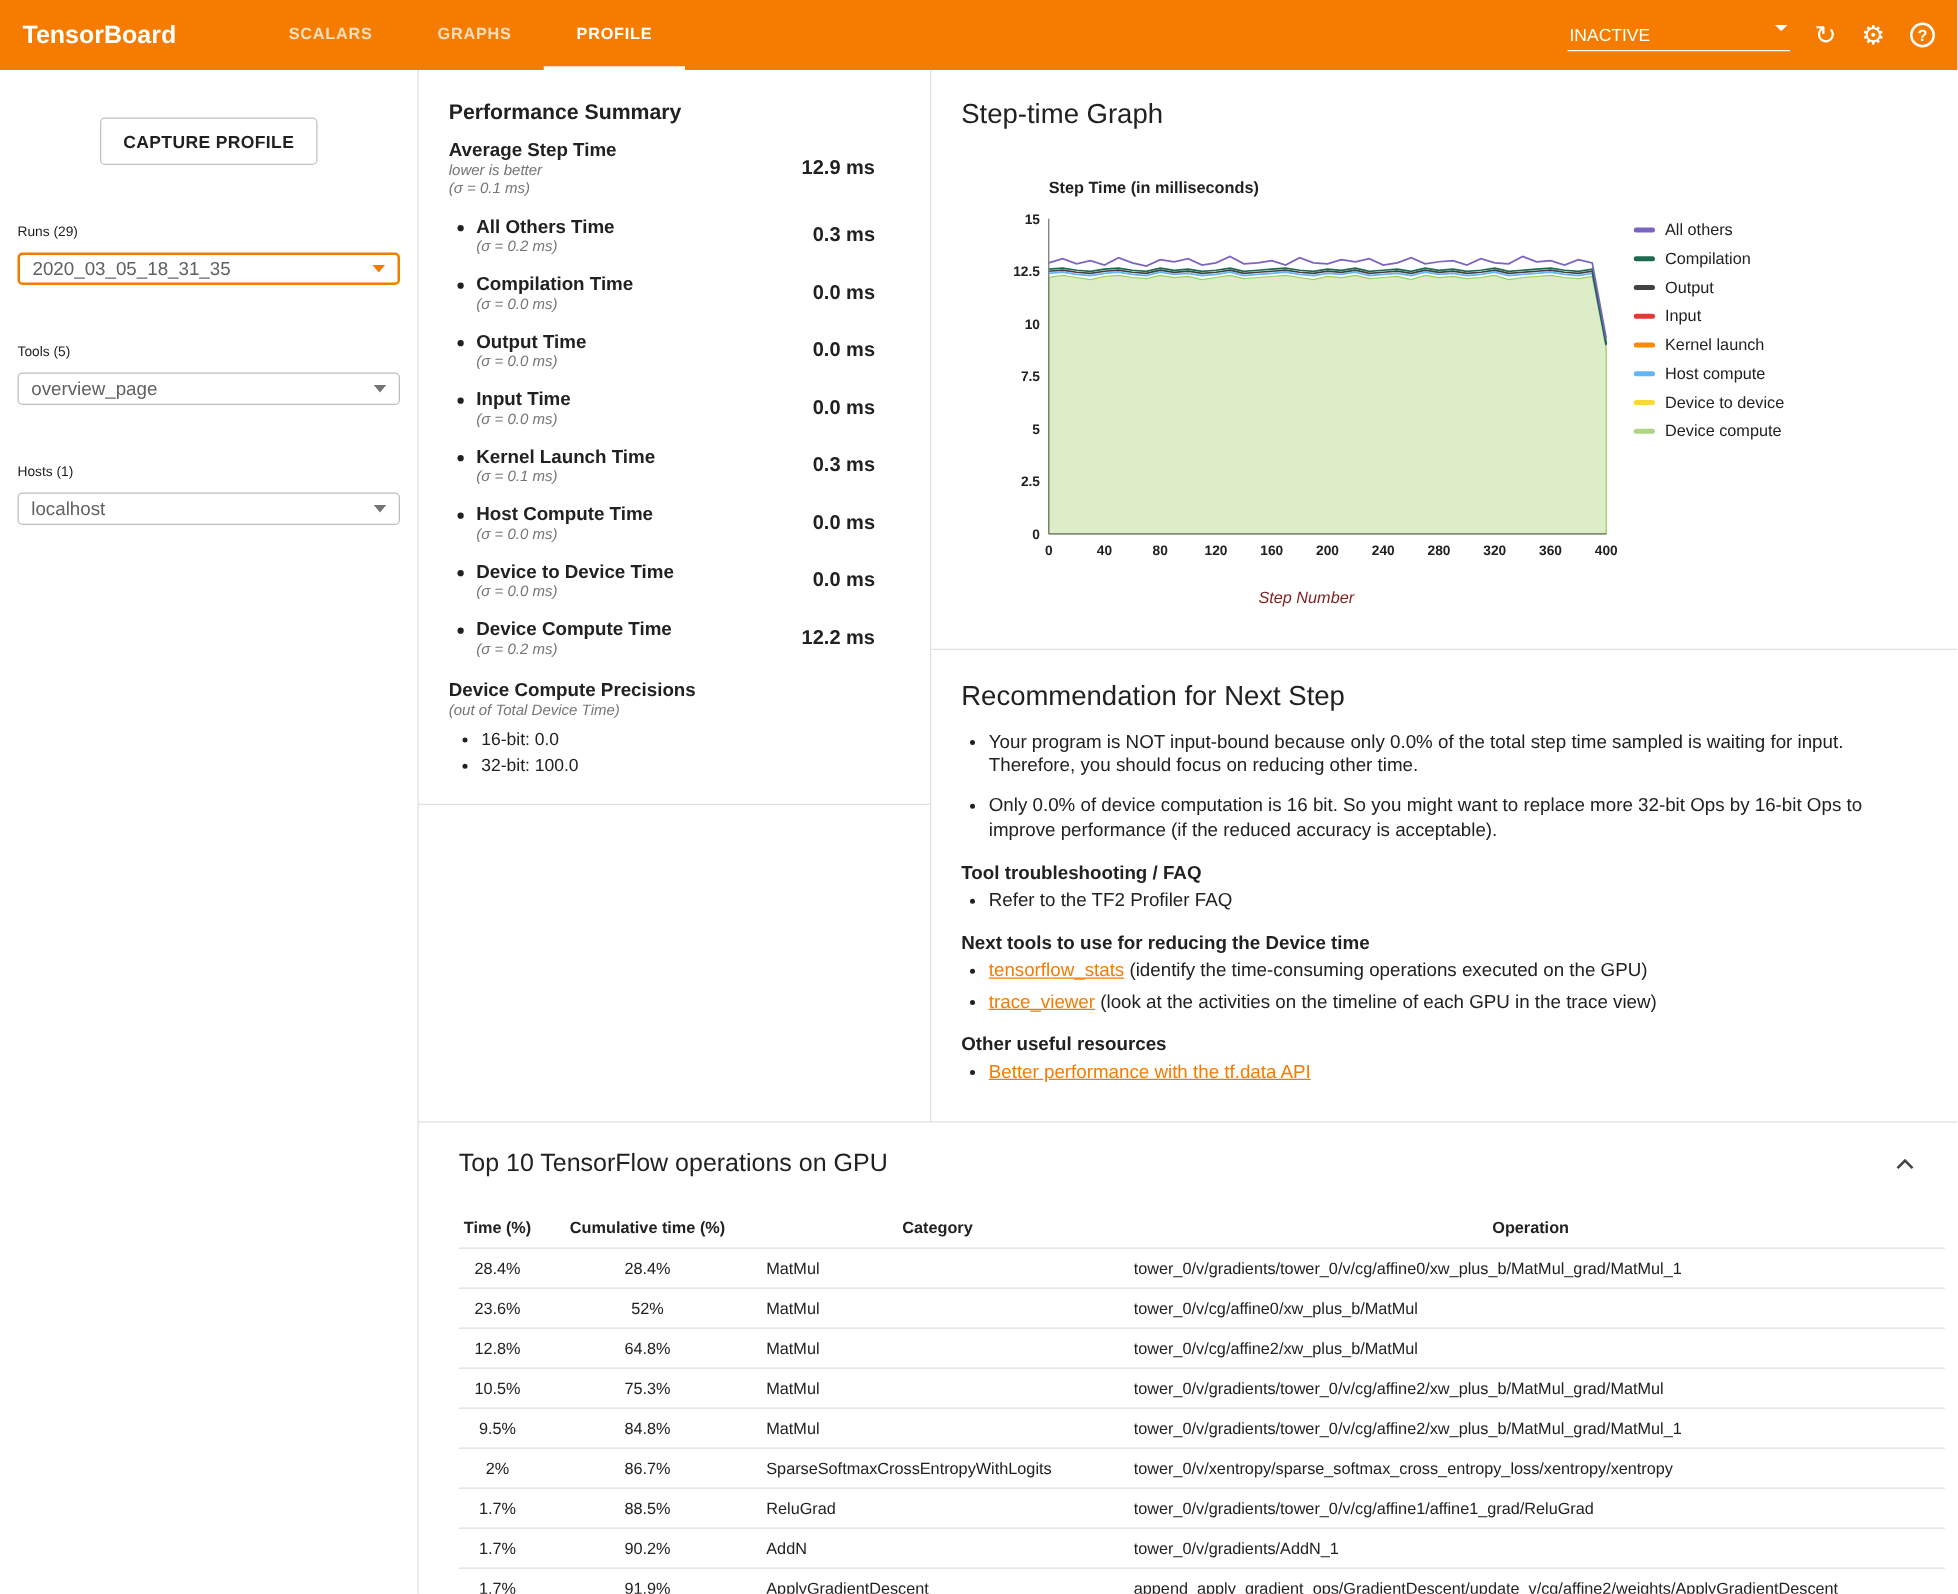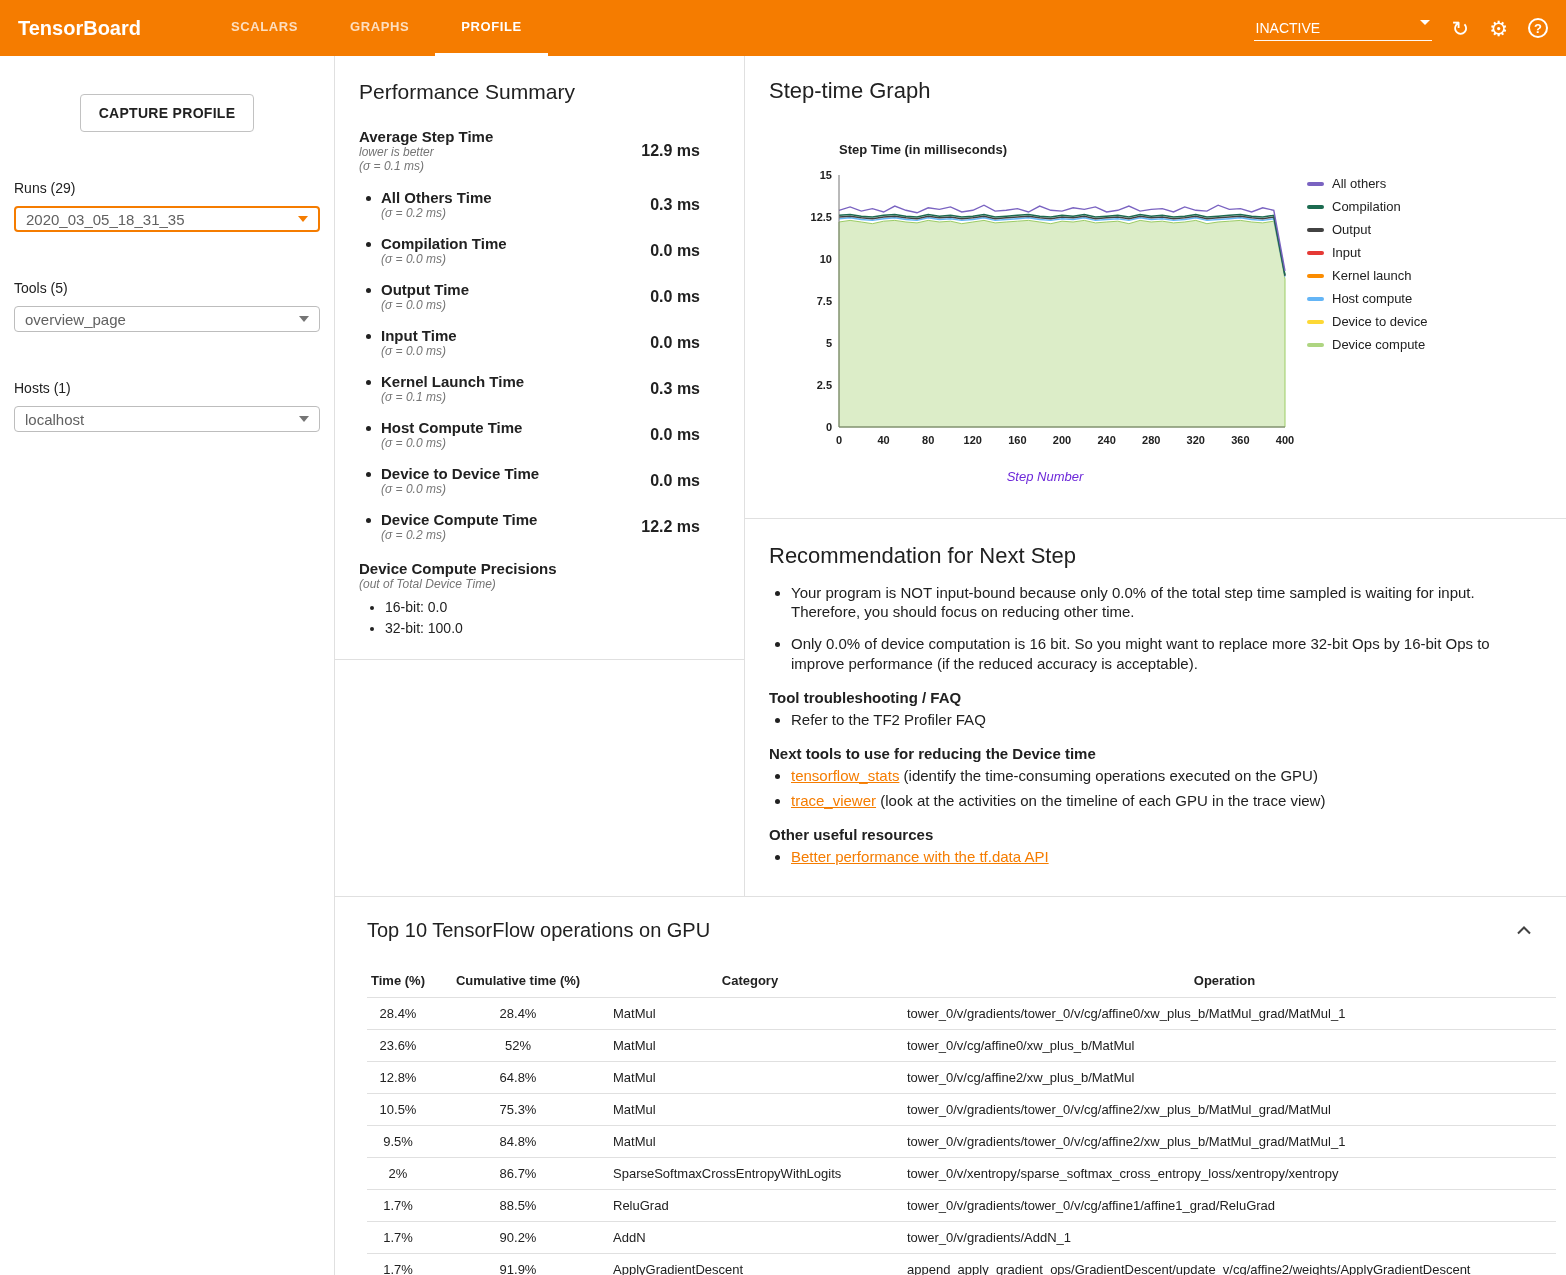--- a/index.html
+++ b/index.html
@@ -22,29 +22,29 @@
   .content{display:flex}
   aside{width:335px;min-height:1219px;padding:18px 14px;border-right:1px solid #e0e0e0;flex:none}
   main{flex:1;display:flex;flex-direction:column}
   .upper{display:flex;border-bottom:1px solid #e0e0e0}
   .left-col{width:410px;border-right:1px solid #e0e0e0;flex:none}
   .right-col{flex:1}
   .divider-h{border-top:1px solid #e0e0e0}
 
   
   .capture-btn{display:block;margin:20px auto 0;padding:10px 18px;border:1px solid #c2c2c2;border-radius:4px;background:#fff;font-family:inherit;font-size:14px;font-weight:bold;color:#212121;letter-spacing:.3px;cursor:pointer}
-  .side-label{font-size:14px;margin:48px 0 10px;color:#212121}
+  .side-label{font-size:11px;margin:48px 0 10px;color:#212121}
   .dropdown{height:26px;border:1px solid #bdbdbd;border-radius:4px;display:flex;align-items:center;justify-content:space-between;padding:0 10px;font-size:15px;color:#616161;cursor:pointer;background:#fff}
   .dropdown.primary{border:2px solid #f57c00}
   .caret{width:0;height:0;border-left:5px solid transparent;border-right:5px solid transparent;border-top:6px solid #757575}
   .dropdown.primary .caret{border-top-color:#f57c00}
 
   
   .perf{padding:24px 24px 18px}
-  .perf h2{font-size:21px;font-weight:normal;margin-bottom:24px}
+  .perf h2{font-size:17px;font-weight:bold;margin-bottom:12px}
   .avg-row{display:flex;justify-content:space-between;padding-right:20px;margin-bottom:16px}
   .item-label{font-size:15px;font-weight:bold}
   .item-sub{font-size:12px;font-style:italic;color:#757575;margin-top:0}
   .item-value{font-size:16px;font-weight:bold;align-self:center;white-space:nowrap}
   .perf-items{list-style:none}
   .perf-items li{display:flex;margin-bottom:15px;padding-right:20px}
   .bullet{width:5px;height:5px;border-radius:50%;background:#212121;margin:7px 10px 0 7px;flex:none}
   .pi-left{flex:1}
   .prec{margin-top:18px}
   .prec-list{list-style:disc;margin:8px 0 0 26px;font-size:14px}
@@ -54,21 +54,21 @@
   .runenv{padding:28px 24px}
   .runenv h2{font-size:21px;font-weight:normal;margin-bottom:24px}
   .runenv p{font-size:15px;margin-bottom:20px}
 
   
   .graph-block{padding:22px 12px 34px 24px}
   .graph-block h2{font-size:22px;font-weight:normal;margin-bottom:38px}
   .chart-row{display:flex;align-items:flex-start;padding-left:26px}
   .chart-title{font-size:13px;font-weight:bold;margin:0 0 10px 44px}
   #chart-svg text{font-family:"Liberation Sans",sans-serif;font-size:11px;font-weight:bold;fill:#212121}
-  .xlabel{font-size:13px;font-style:italic;color:#6d28d9;text-align:center;width:500px;margin-top:8px}
+  .xlabel{font-size:13px;font-style:italic;color:#7f1d1d;text-align:center;width:500px;margin-top:8px}
   .legend{margin:34px 0 0 12px}
   .legend-item{display:flex;align-items:center;gap:8px;font-size:13px;margin-bottom:8px;color:#212121}
   .legend-swatch{width:17px;height:4px;border-radius:2px;flex:none}
 
   
   .reco{padding:24px 44px 24px 24px}
   .reco h2{font-size:22px;font-weight:normal;margin-bottom:14px}
   .reco-bullets{list-style:disc;margin-left:22px;font-size:15px}
   .reco-bullets li{margin-bottom:13px;line-height:1.28}
   .reco-head{font-size:15px;font-weight:bold;margin:16px 0 4px}

